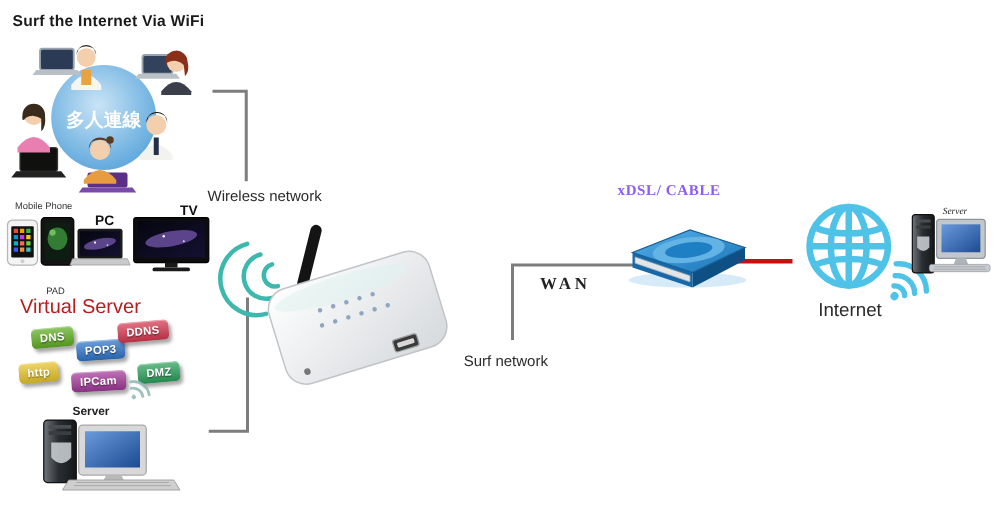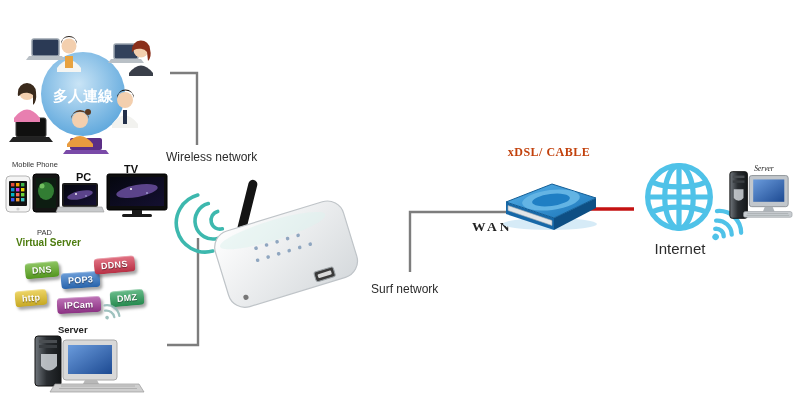--- a/index.html
+++ b/index.html
@@ -4,28 +4,28 @@
 <style>
   html,body{margin:0;padding:0;background:#fff;}
   .canvas{position:relative;width:800px;height:404px;background:#ffffff;overflow:hidden;
           font-family:"Liberation Sans",sans-serif;color:#1c1c1c;}
   .abs{position:absolute;}
   .lbl{position:absolute;white-space:nowrap;}
 
   .heading{left:10px;top:10px;font-size:12.5px;font-weight:bold;color:#1a1a1a;letter-spacing:.2px;}
   .small-lbl{font-size:7.5px;color:#333;}
   .dev-lbl{font-size:11px;font-weight:bold;color:#111;}
-  .vs-heading{left:16px;top:237px;font-size:10px;font-weight:700;color:#4d7c0f;}
+  .vs-heading{left:16px;top:237px;font-size:16px;font-weight:400;color:#b91c1c;}
   .server-left-lbl{left:58px;top:324px;font-size:9.5px;font-weight:600;color:#222;}
   .net-lbl{font-size:12px;color:#2b2b2b;}
   .wan-lbl{left:432px;top:219px;font-family:"Liberation Serif",serif;font-weight:bold;
-           font-size:13.5px;letter-spacing:3px;color:#222;margin-left:40px;}
-  .modem-lbl{left:494px;top:146px;width:110px;text-align:center;
+           font-size:13.5px;letter-spacing:3px;color:#222;}
+  .modem-lbl{left:494px;top:146px;width:110px;
              font-family:"Liberation Serif",serif;font-weight:bold;font-size:12px;
-             line-height:1.05;color:#c2410c;letter-spacing:.5px;}
+             line-height:1.05;color:#8b5cf6;letter-spacing:.5px;}
   .internet-lbl{left:648px;top:240px;width:64px;text-align:center;font-size:15px;color:#2b2b2b;}
   .server-right-lbl{left:742px;top:164px;width:44px;text-align:center;
                     font-family:"Liberation Serif",serif;font-style:italic;font-size:7.5px;color:#222;}
   .cjk{font-family:"DejaVu Sans",sans-serif;}
 
   .badges{position:absolute;inset:0;pointer-events:none;}
   .vs-badge{position:absolute;display:inline-block;padding:3px 7px;border-radius:4px;
             color:#fff;font-size:9px;font-weight:bold;letter-spacing:.3px;
             background-image:linear-gradient(180deg,rgba(255,255,255,.30),rgba(0,0,0,.14));
             box-shadow:2px 3px 3px rgba(0,0,0,.35), inset 0 1px 0 rgba(255,255,255,.35);
@@ -67,20 +67,21 @@
         <stop offset="0%" stop-color="#05070f"></stop>
           <stop offset="100%" stop-color="#141031"></stop>
       </linearGradient>
       <linearGradient id="gModemTop" x1="0" y1="0" x2="1" y2="1">
         <stop offset="0%" stop-color="#55b0e8"></stop>
           <stop offset="100%" stop-color="#1a74b8"></stop>
       </linearGradient>
     </defs>
   </svg>
 
+  <div class="lbl heading">Surf the Internet Via WiFi</div>
 
   <svg class="abs" style="left:4px;top:30px" width="162" height="126" viewBox="0 0 162 126">
     <circle cx="79" cy="64" r="42" fill="url(#gSphere)"></circle>
 
     <g>
       <rect x="28" y="9" width="27" height="17" rx="2" fill="#2b3a55" stroke="#9aa4ae" stroke-width="1.5"></rect>
       <path d="M25,26 h33 l3,4 h-39 z" fill="#b9c0c6"></path>
     </g>
     <g>
       <rect x="110" y="14" width="24" height="15" rx="2" fill="#32425c" stroke="#9aa4ae" stroke-width="1.5"></rect>
@@ -161,21 +162,21 @@
 
   <svg class="abs" style="left:56px;top:181px" width="48" height="34" viewBox="0 0 48 34">
     <rect x="6" y="2" width="36" height="24" rx="2" fill="#1a1a1a"></rect>
     <rect x="8" y="4" width="32" height="20" fill="url(#gGalaxy)"></rect>
     <ellipse cx="24" cy="14" rx="13" ry="4" fill="#6a4f9e" opacity=".85" transform="rotate(-12 24 14)"></ellipse>
     <circle cx="20" cy="13" r=".9" fill="#fff"></circle>
       <circle cx="30" cy="15" r=".7" fill="#cfd8ff"></circle>
     <path d="M2,26 h44 l2,5 h-48 z" fill="#c8cacc" stroke="#9a9a9a" stroke-width=".6"></path>
   </svg>
 
-  <div class="lbl dev-lbl" style="left:124px;top:163px">TV</div>
+  <div class="lbl dev-lbl" style="left:144px;top:163px">TV</div>
 
   <svg class="abs" style="left:105px;top:172px" width="64" height="46" viewBox="0 0 64 46">
     <rect x="2" y="2" width="60" height="36" rx="2" fill="#0d0d0d" stroke="#000"></rect>
     <rect x="5" y="5" width="54" height="29" fill="url(#gGalaxy)"></rect>
     <ellipse cx="32" cy="19" rx="21" ry="6" fill="#6a4f9e" opacity=".85" transform="rotate(-10 32 19)"></ellipse>
     <circle cx="26" cy="17" r="1" fill="#fff"></circle>
       <circle cx="42" cy="21" r=".8" fill="#cfd8ff"></circle>
     <rect x="27" y="38" width="10" height="4" fill="#1a1a1a"></rect>
     <rect x="17" y="42" width="30" height="3" rx="1.5" fill="#1a1a1a"></rect>
   </svg>

